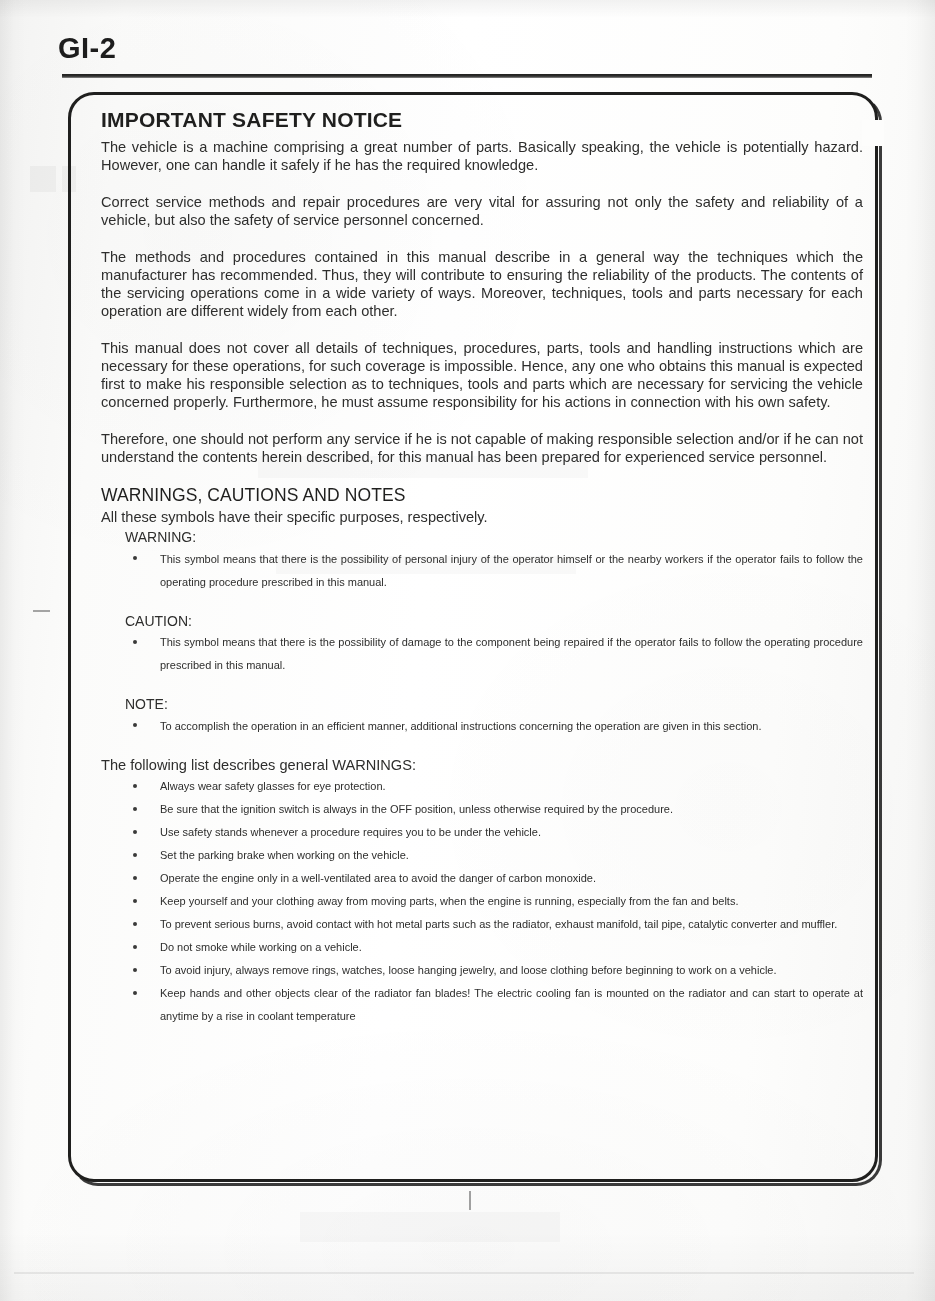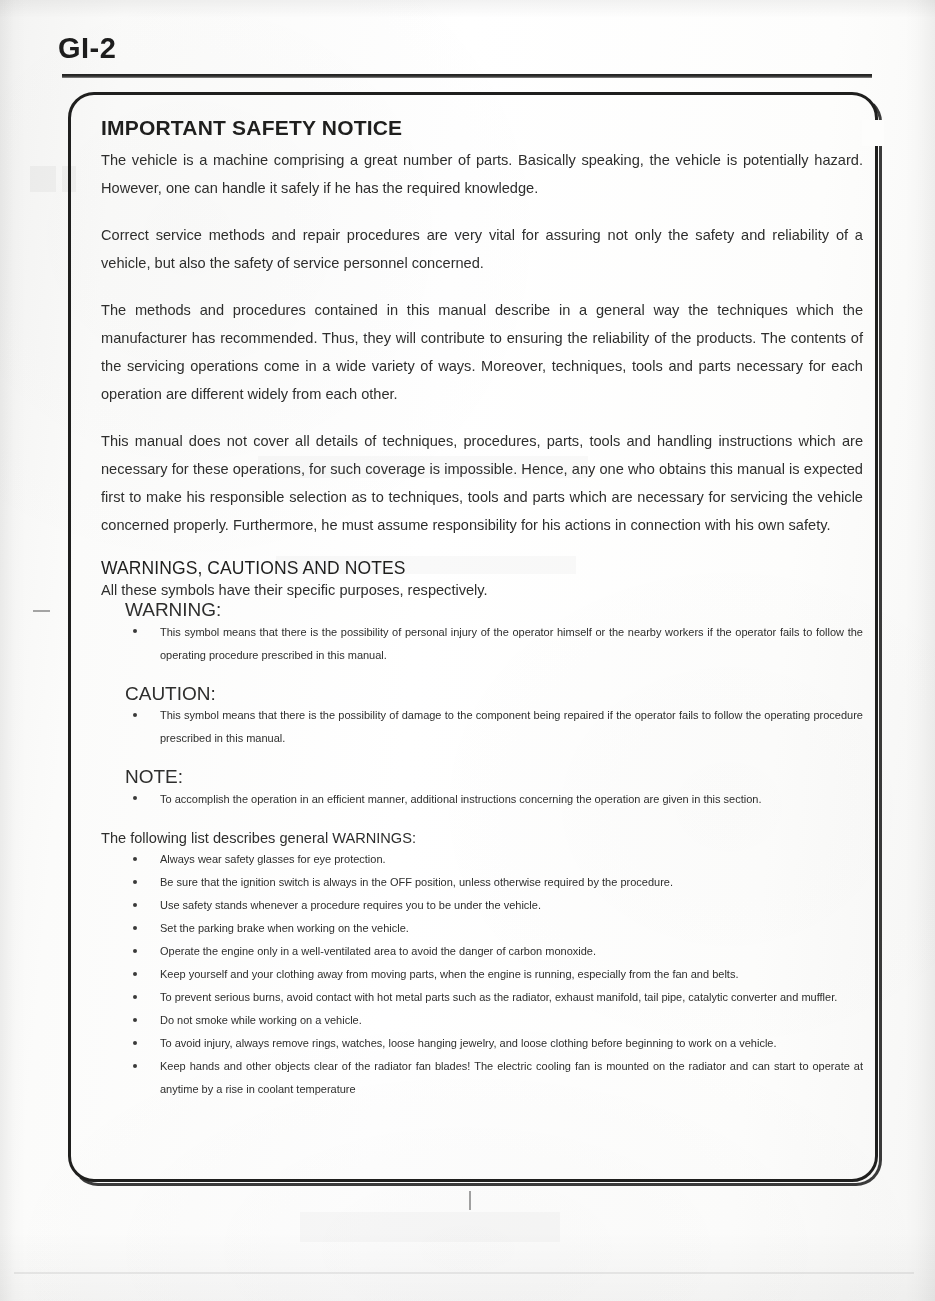--- a/index.html
+++ b/index.html
@@ -129,45 +129,45 @@
   .content {
     position: absolute;
     left: 101px;
     top: 104px;
     width: 762px;
   }
   h1.section-title {
     font-size: 21px;
     font-weight: 600;
     letter-spacing: 0.2px;
-    margin: 12px 0 6px 0;
+    margin: 4px 0 6px 0;
     color: #1f1f1e;
   }
   h2.sub-title {
     font-size: 17.5px;
     font-weight: 400;
     letter-spacing: 0.1px;
     margin: 0 0 1px 0;
     color: #1f1f1e;
   }
   p.body {
     font-size: 14.6px;
-    line-height: 28px;
+    line-height: 18px;
     margin: 0 0 19px 0;
     text-align: justify;
     color: #2e2e2d;
   }
   p.lead {
     font-size: 14.6px;
     line-height: 20.4px;
     margin: 0;
     color: #2e2e2d;
   }
   .label {
-    font-size: 19px;
+    font-size: 14px;
     line-height: 20.4px;
     margin: 0 0 0 24px;
     color: #2e2e2d;
   }
   ul.bullets {
     list-style: none;
     margin: 0 0 17px 0;
     padding: 0;
   }
   ul.bullets.lvl1 { margin-left: 32px; }
@@ -243,20 +243,21 @@
   <div class="border-break"></div>
 
   <div class="content">
 
     <h1 class="section-title">IMPORTANT SAFETY NOTICE</h1>
 
     <p class="body">The vehicle is a machine comprising a great number of parts. Basically speaking, the vehicle is potentially hazard. However, one can handle it safely if he has the required knowledge.</p>
     <p class="body">Correct service methods and repair procedures are very vital for assuring not only the safety and reliability of a vehicle, but also the safety of service personnel concerned.</p>
     <p class="body">The methods and procedures contained in this manual describe in a general way the techniques which the manufacturer has recommended. Thus, they will contribute to ensuring the reliability of the products. The contents of the servicing operations come in a wide variety of ways. Moreover, techniques, tools and parts necessary for each operation are different widely from each other.</p>
     <p class="body">This manual does not cover all details of techniques, procedures, parts, tools and handling instructions which are necessary for these operations, for such coverage is impossible. Hence, any one who obtains this manual is expected first to make his responsible selection as to techniques, tools and parts which are necessary for servicing the vehicle concerned properly. Furthermore, he must assume responsibility for his actions in connection with his own safety.</p>
+    <p class="body">Therefore, one should not perform any service if he is not capable of making responsible selection and/or if he can not understand the contents herein described, for this manual has been prepared for experienced service personnel.</p>
 
     <h2 class="sub-title">WARNINGS, CAUTIONS AND NOTES</h2>
     <p class="lead">All these symbols have their specific purposes, respectively.</p>
 
     <p class="label">WARNING:</p>
     <ul class="bullets lvl1">
       <li>This symbol means that there is the possibility of personal injury of the operator himself or the nearby workers if the operator fails to follow the operating procedure prescribed in this manual.</li>
     </ul>
 
     <p class="label">CAUTION:</p>

